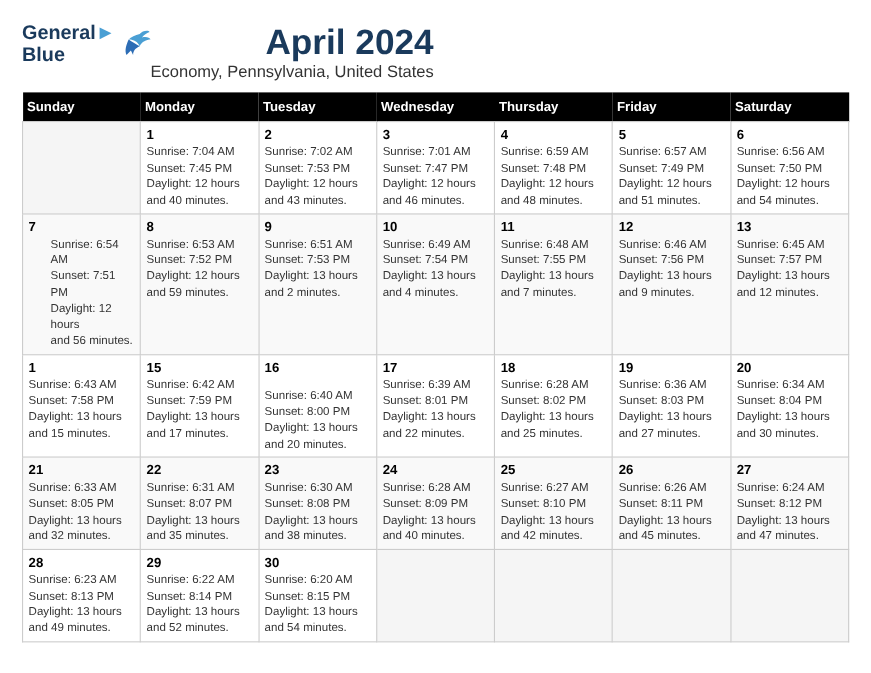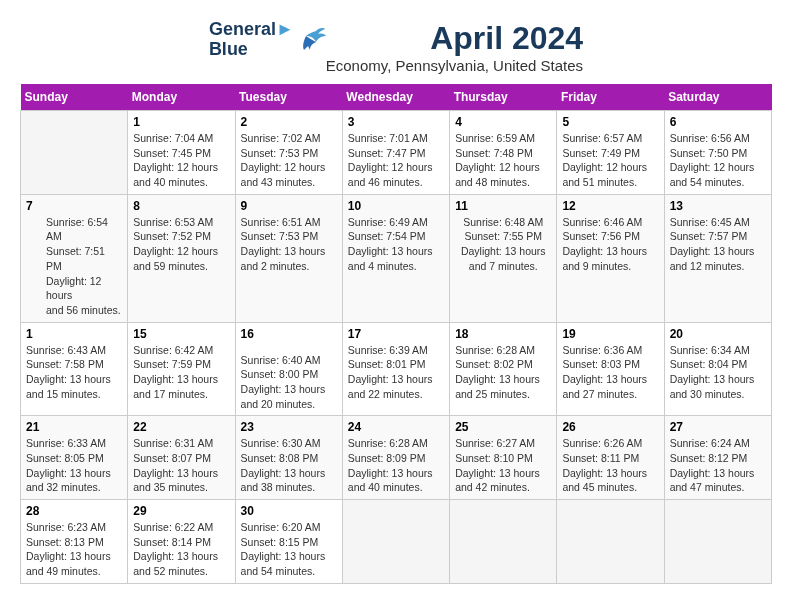--- a/index.html
+++ b/index.html
@@ -5,21 +5,21 @@
     * { box-sizing: border-box; margin: 0; padding: 0; }
     body {
       font-family: Arial, sans-serif;
       background: #fff;
       width: 792px;
       min-height: 612px;
       padding: 20px;
     }
     .header {
       display: flex;
-      justify-content: center;
+      justify-content: flex-start;
       align-items: flex-start;
       margin-bottom: 10px;
     }
     .logo {
       display: flex;
       align-items: center;
     }
     .logo-text {
       font-size: 18px;
       font-weight: bold;
@@ -45,21 +45,21 @@
     .subtitle {
       font-size: 15px;
       color: #333;
     }
     table {
       width: 100%;
       border-collapse: collapse;
       font-size: 11px;
     }
     thead tr th {
-      background-color: #a21caf;
+      background-color: #000000;
       color: #fff;
       padding: 6px 4px;
       text-align: left;
       font-weight: bold;
       font-size: 12px;
     }
     tbody tr td {
       border: 1px solid #ccc;
       padding: 4px 5px;
       vertical-align: top;
@@ -189,21 +189,21 @@
         </td>
         <td>
           <span class="day-num">10</span>
           <div class="day-info" style="white-space: pre-line;">Sunrise: 6:49 AM
 Sunset: 7:54 PM
 Daylight: 13 hours
 and 4 minutes.</div>
         </td>
         <td>
           <span class="day-num">11</span>
-          <div class="day-info" style="white-space: pre-line; text-align: center;">Sunrise: 6:48 AM
+          <div class="day-info" style="white-space: pre-line;">Sunrise: 6:48 AM
 Sunset: 7:55 PM
 Daylight: 13 hours
 and 7 minutes.</div>
         </td>
         <td>
           <span class="day-num">12</span>
           <div class="day-info" style="white-space: pre-line;">Sunrise: 6:46 AM
 Sunset: 7:56 PM
 Daylight: 13 hours
 and 9 minutes.</div>

